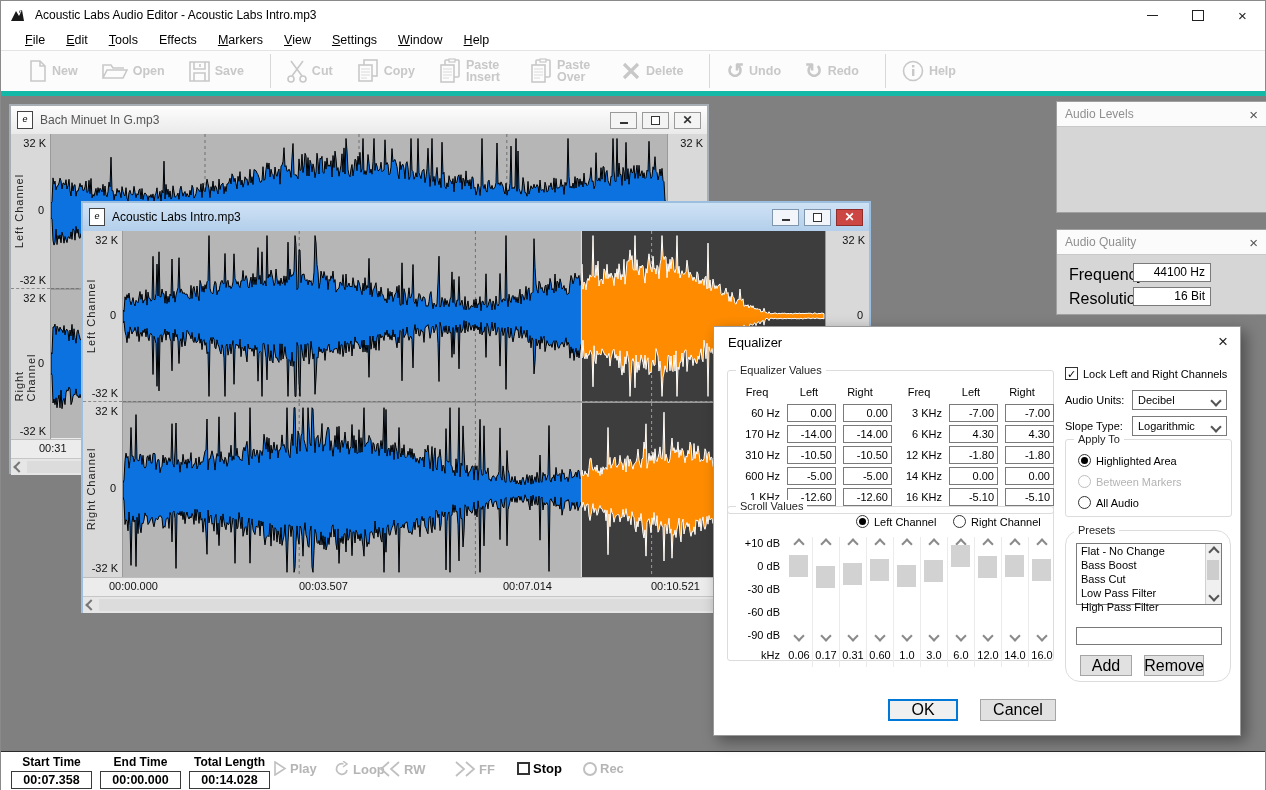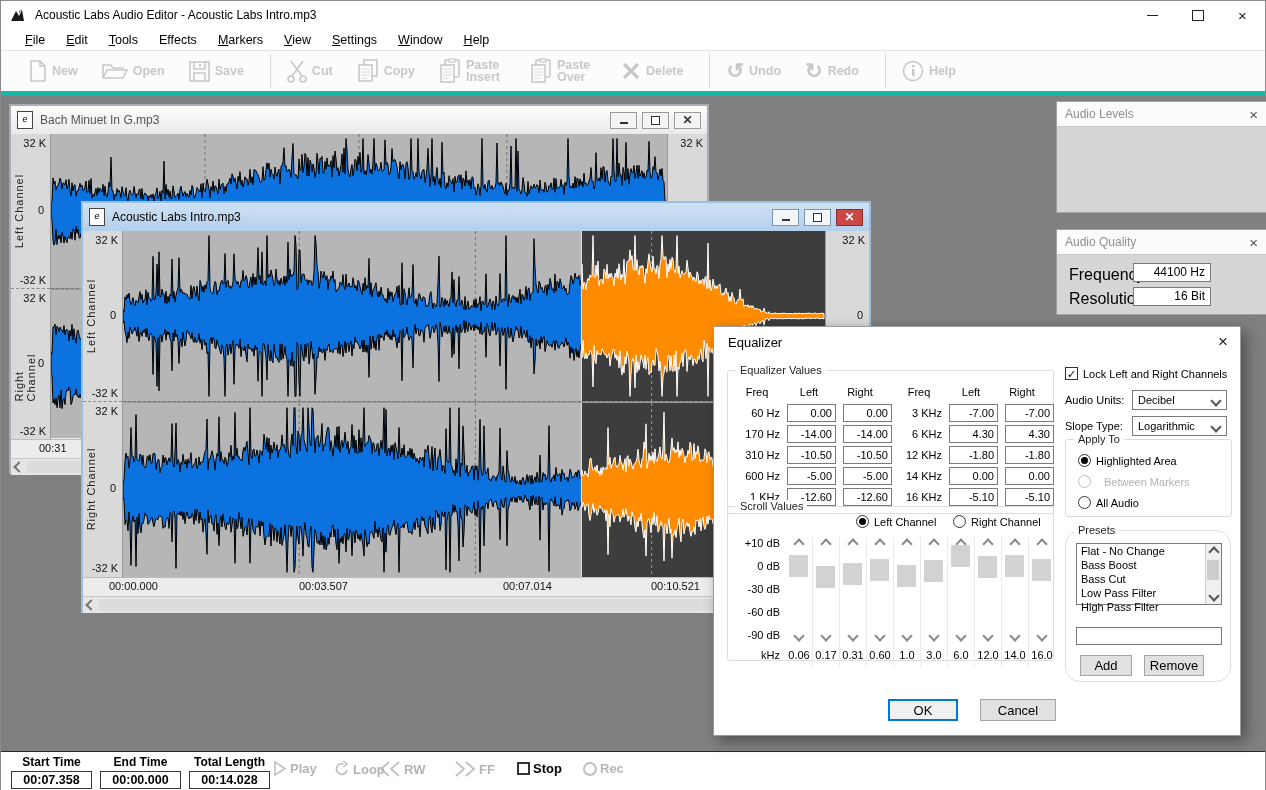--- a/index.html
+++ b/index.html
@@ -108,21 +108,21 @@
   .band-head span{font-size:11px;color:#000;text-align:center;}
   .bh-freq{width:46px;} .bh-col{width:44px;}
   .band-freq{width:46px;text-align:right;color:#000;}
   .band-input{width:44px;height:16px;border:1px solid #7a7a7a;font-size:11px;text-align:right;padding:0 3px 0 0;font-family:"Liberation Sans",sans-serif;box-sizing:content-box;}
   .ck-row{position:absolute;display:flex;align-items:center;gap:5px;color:#000;}
   .ckbox{width:13px;height:13px;border:1px solid #333;background:#fff;font-size:11px;line-height:12px;text-align:center;box-sizing:border-box;}
   .ckbox.checked::before{content:"✓";}
   .radio{width:13px;height:13px;border:1px solid #333;border-radius:50%;box-sizing:border-box;background:#fff;position:relative;flex:none;}
   .radio.on::before{content:"";position:absolute;left:2px;top:2px;width:7px;height:7px;border-radius:50%;background:#000;}
   .radio.dis{border-color:#bdbdbd;}
-  .dis-label{color:#b3b3b3;margin-left:8px;}
+  .dis-label{color:#b3b3b3;}
   .fieldrow{position:absolute;display:flex;align-items:center;color:#000;}
   .select{border:1px solid #7a7a7a;background:#fff;height:20px;display:flex;align-items:center;padding-left:5px;box-sizing:border-box;position:relative;}
   .select .chev{position:absolute;right:6px;top:6px;border-color:#555;}
   #gb-apply{left:351px;top:112px;width:167px;height:78px;}
   #gb-apply .ck-row{left:12px;}
   #gb-scroll{left:13px;top:179px;width:327px;height:155px;}
   #gb-scroll .chrow{position:absolute;top:8px;display:flex;align-items:center;gap:5px;color:#000;}
   .db-label{position:absolute;left:4px;width:48px;text-align:right;color:#000;}
   #slider-area{position:absolute;left:58px;top:30px;height:130px;display:flex;}
   .sl-col{width:26px;position:relative;}
@@ -132,21 +132,21 @@
   .sl-thumb{position:absolute;left:3px;width:19px;height:22px;background:#d2d2d2;}
   .sl-freq{position:absolute;top:112px;width:100%;text-align:center;color:#000;}
   #gb-presets{left:351px;top:203px;width:166px;height:152px;border-radius:15px;}
   #preset-list{position:absolute;left:10px;top:12px;width:146px;height:62px;border:1px solid #7a7a7a;background:#fff;box-sizing:border-box;}
   .preset-item{font-size:11px;color:#000;padding-left:4px;line-height:14px;white-space:nowrap;overflow:hidden;}
   #preset-scroll{position:absolute;right:0;top:0;bottom:0;width:15px;background:#f0f0f0;border-left:1px solid #d0d0d0;}
   #preset-scroll .chev{position:absolute;left:4px;border-color:#555;}
   .ps-up{top:4px;} .ps-dn{bottom:4px;}
   .ps-thumb{position:absolute;left:1px;top:16px;width:12px;height:20px;background:#cdcdcd;}
   #preset-input{position:absolute;left:10px;top:96px;width:146px;height:18px;border:1px solid #7a7a7a;box-sizing:border-box;font-size:11px;padding:0 3px;font-family:"Liberation Sans",sans-serif;}
-  .dlg-btn{position:absolute;height:21px;background:#e1e1e1;border:1px solid #a5a5a5;font-size:13px;color:#000;display:flex;align-items:center;justify-content:center;box-sizing:border-box;}
+  .dlg-btn{position:absolute;height:21px;background:#e1e1e1;border:1px solid #a5a5a5;font-size:16px;color:#000;display:flex;align-items:center;justify-content:center;box-sizing:border-box;}
   #btn-add{left:14px;top:124px;width:52px;}
   #btn-remove{left:78px;top:124px;width:60px;}
   #btn-ok{left:174px;top:372px;width:70px;height:22px;border:2px solid #0078d7;background:#f0f0f0;}
   #btn-cancel{left:266px;top:372px;width:76px;height:22px;}
 
   
   #bottombar{position:absolute;left:0;top:750px;width:100%;height:40px;background:#fff;border-top:1px solid #2b2b2b;box-sizing:border-box;}
   .tt-group{position:absolute;top:3px;text-align:center;}
   .tt-label{font-size:12px;font-weight:bold;color:#000;}
   .tt-box{margin-top:2px;width:81px;height:18px;border:1px solid #3a3a3a;background:#fff;font-size:12.5px;font-weight:bold;display:flex;align-items:center;justify-content:center;box-sizing:border-box;}

